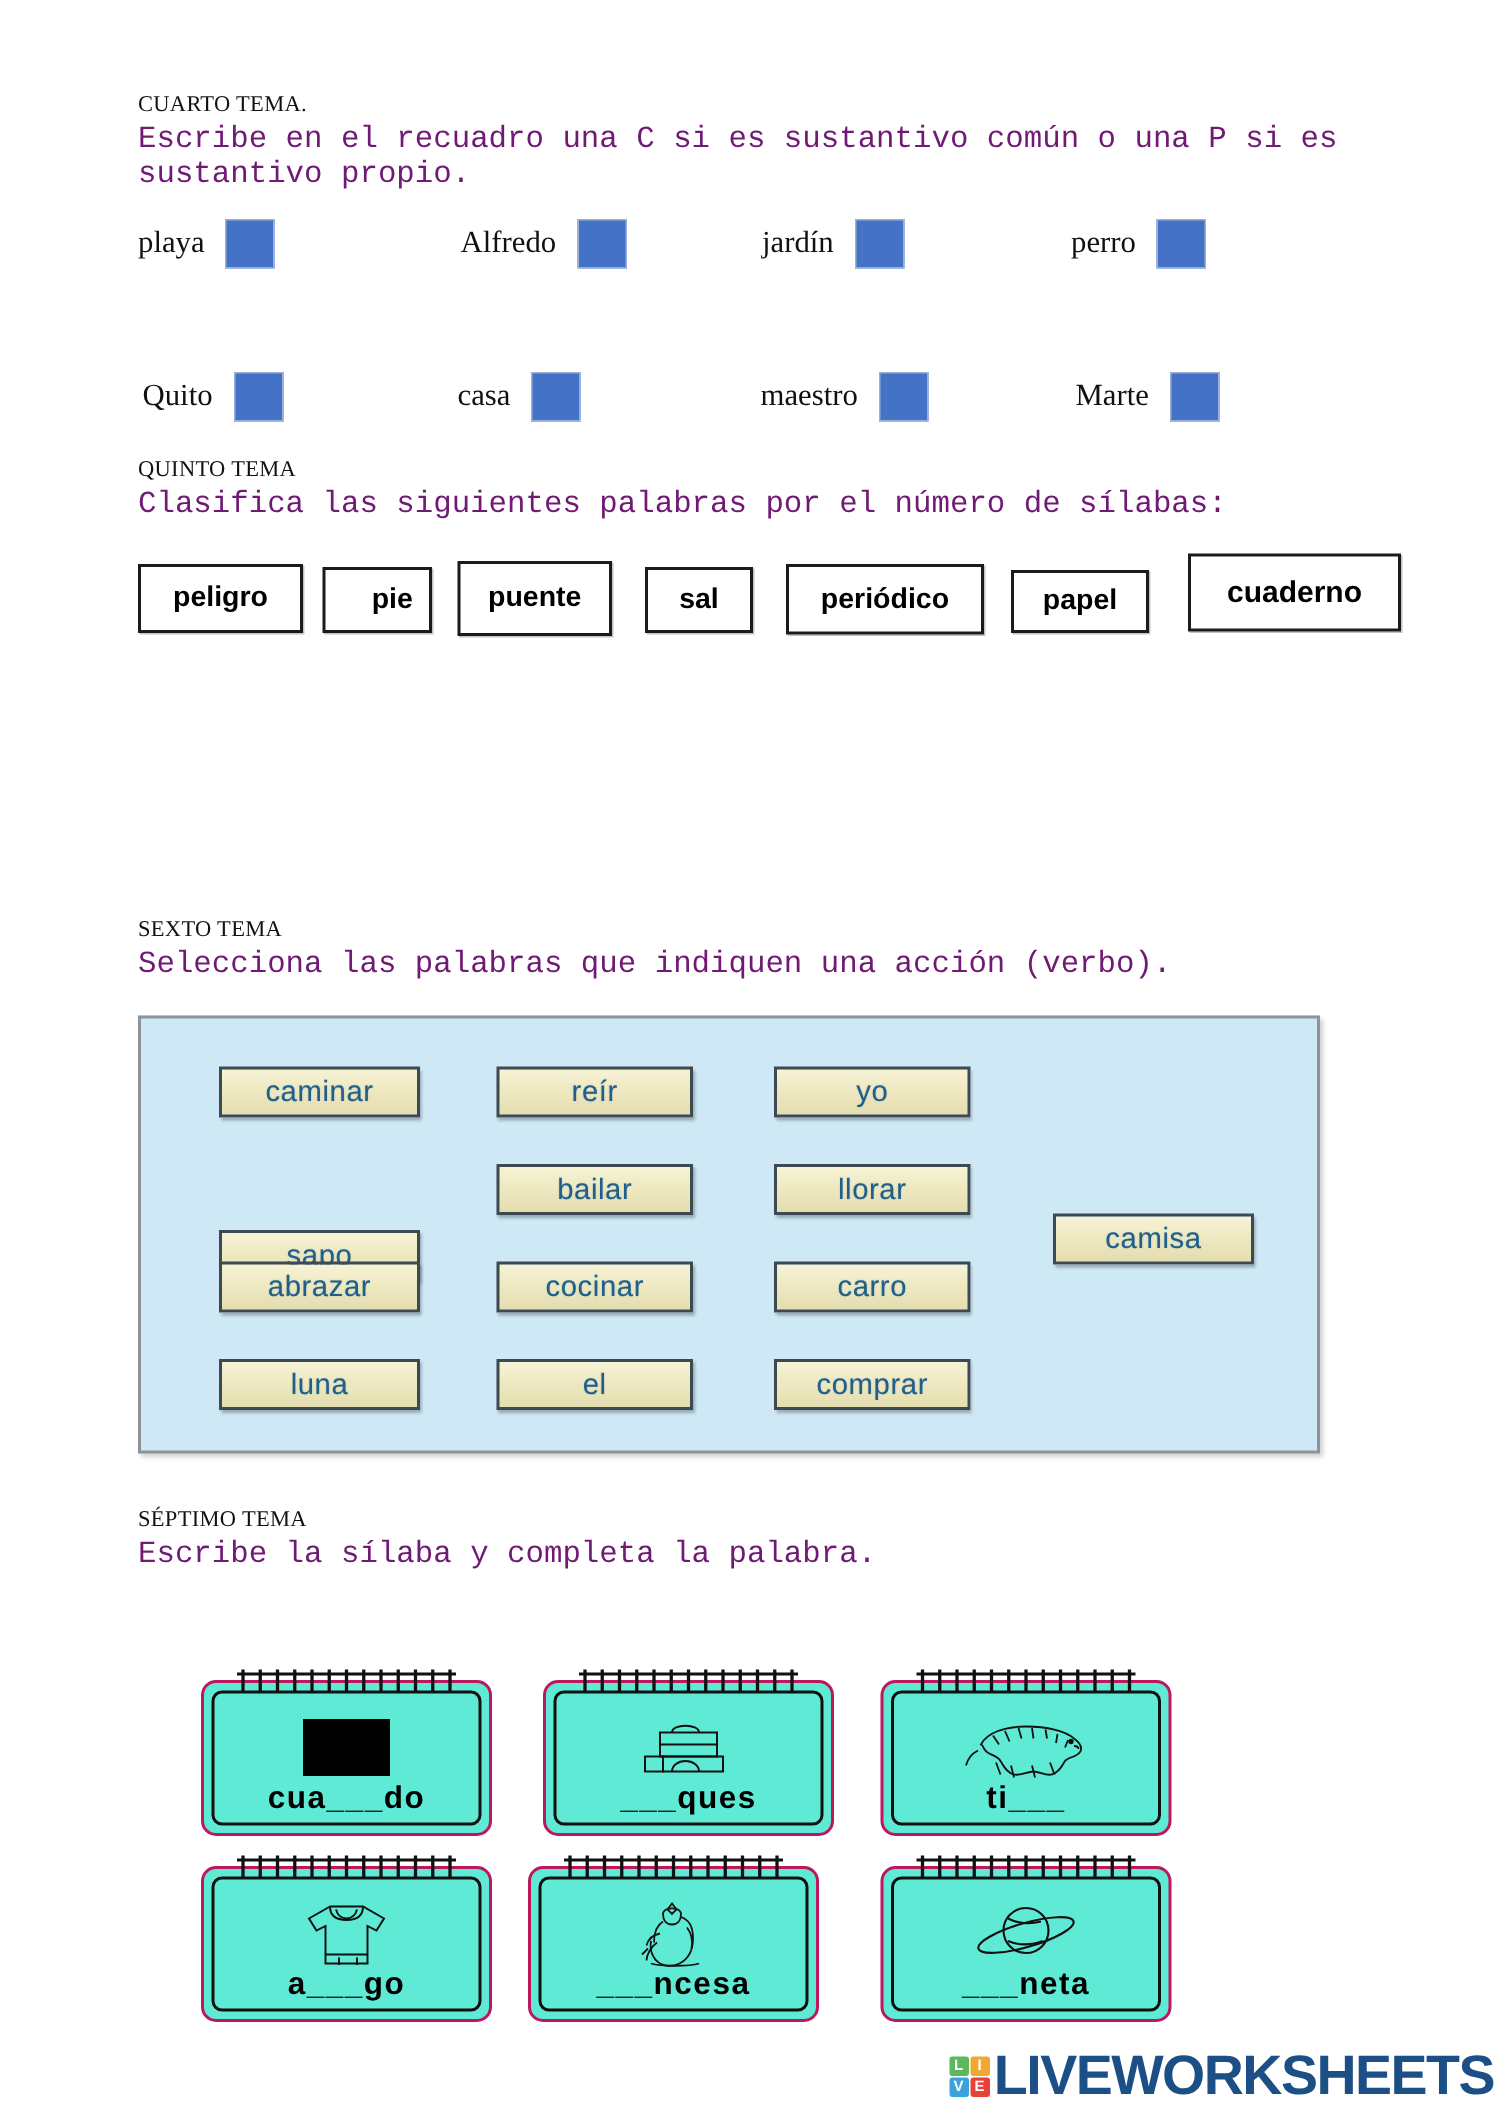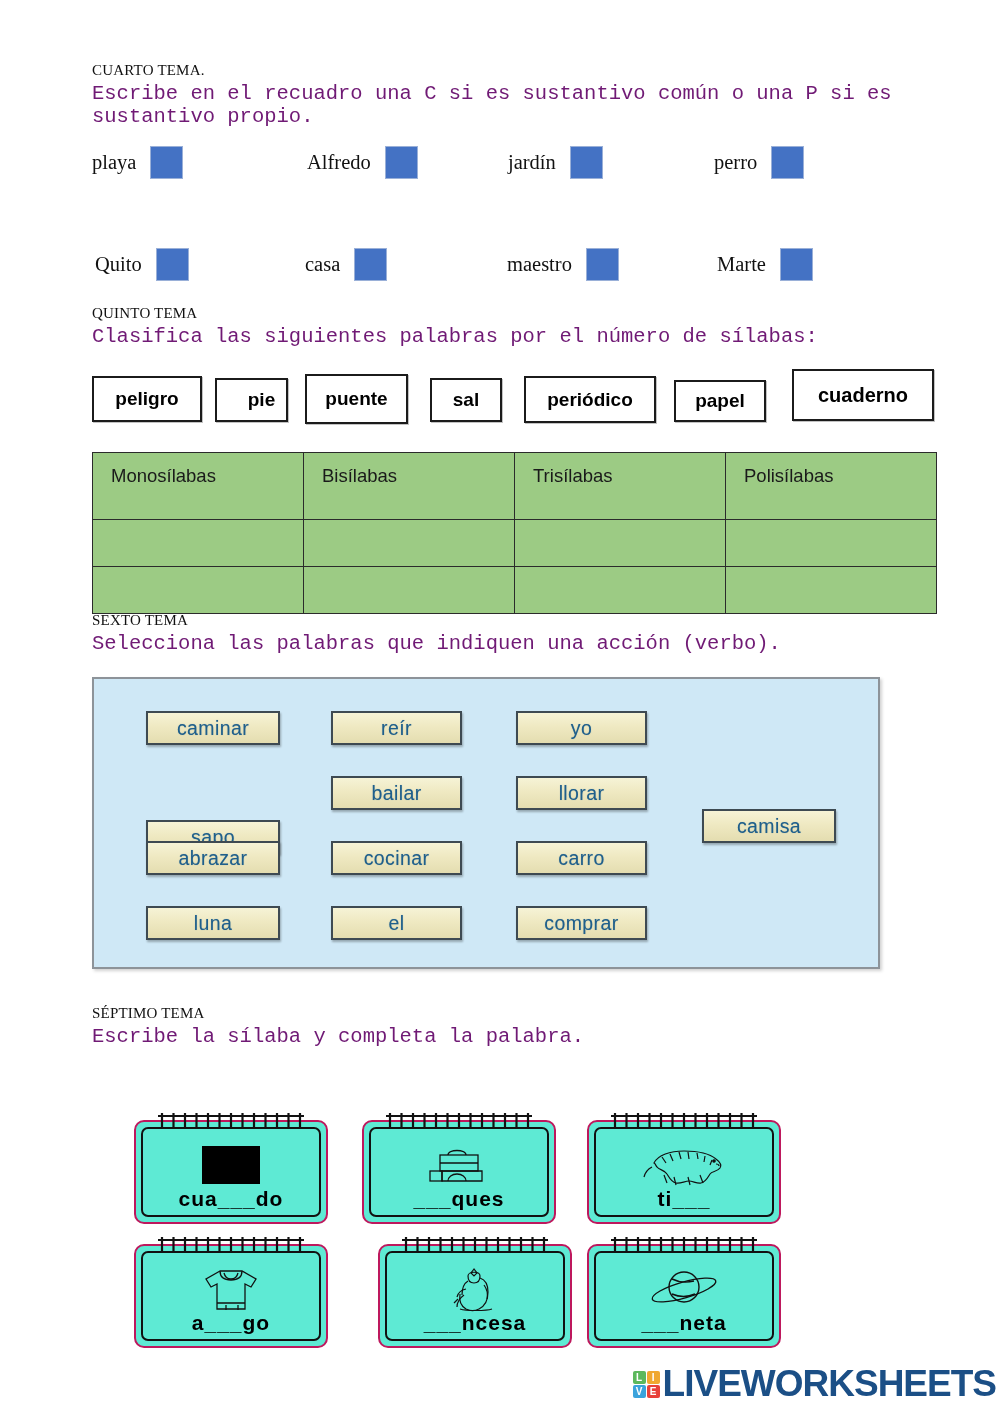--- a/index.html
+++ b/index.html
@@ -237,44 +237,20 @@
     <div class="wordchips" id="chips-holder">
         <div class="chip" style="left: 0px; top: 10px; width: 110px; height: 46px; font-size: 19px;">peligro</div>
         <div class="chip" style="left: 123px; top: 12px; width: 73px; height: 44px; font-size: 19px; padding-left: 20px;">pie</div>
         <div class="chip" style="left: 213px; top: 8px; width: 103px; height: 50px; font-size: 19px;">puente</div>
         <div class="chip" style="left: 338px; top: 12px; width: 72px; height: 44px; font-size: 19px;">sal</div>
         <div class="chip" style="left: 432px; top: 10px; width: 132px; height: 47px; font-size: 19px;">periódico</div>
         <div class="chip" style="left: 582px; top: 14px; width: 92px; height: 42px; font-size: 19px;">papel</div>
         <div class="chip" style="left: 700px; top: 3px; width: 142px; height: 52px; font-size: 20px;">cuaderno</div>
       </div>
 
-    <table class="syl-table">
-      <thead>
-        <tr id="syl-head">
-            <th>Monosílabas</th>
-            <th>Bisílabas</th>
-            <th>Trisílabas</th>
-            <th>Polisílabas</th>
-          </tr>
-      </thead>
-      <tbody id="syl-body">
-          <tr>
-            <td></td>
-            <td></td>
-            <td></td>
-            <td></td>
-          </tr>
-          <tr>
-            <td></td>
-            <td></td>
-            <td></td>
-            <td></td>
-          </tr>
-        </tbody>
-    </table>
   </div>
 
   <div id="sec6">
     <span class="tema-label">SEXTO TEMA</span>
     <span class="tema-instr">Selecciona las palabras que indiquen una acción (verbo).</span>
 
     <div class="verb-panel" id="verb-panel">
         <div class="vbtn" style="left: 52px; top: 32px; width: 134px;">caminar</div>
         <div class="vbtn" style="left: 237px; top: 32px; width: 131px;">reír</div>
         <div class="vbtn" style="left: 422px; top: 32px; width: 131px;">yo</div>
@@ -414,21 +390,21 @@
             <path d="M75 1 L75 16" stroke="#111" stroke-width="2.2" fill="none"></path>
             <path d="M86.5 1 L86.5 16" stroke="#111" stroke-width="2.2" fill="none"></path>
             <path d="M98 1 L98 16" stroke="#111" stroke-width="2.2" fill="none"></path>
             <path d="M109.5 1 L109.5 16" stroke="#111" stroke-width="2.2" fill="none"></path>
             <path d="M121 1 L121 16" stroke="#111" stroke-width="2.2" fill="none"></path>
             <path d="M132.5 1 L132.5 16" stroke="#111" stroke-width="2.2" fill="none"></path>
             <path d="M144 1 L144 16" stroke="#111" stroke-width="2.2" fill="none"></path>
             <path d="M2 4 H148" stroke="#111" stroke-width="2" fill="none"></path>
           </svg>
         </div>
-        <div class="card" style="left: 286px; top: 172px; padding-left: 24px;">
+        <div class="card" style="left: 260px; top: 172px; padding-left: 24px;">
           <div class="card-inner">
             <div class="card-inner2"></div>
             <div class="card-pic">
               <svg width="62" height="48" viewBox="0 0 62 48">
                 <g fill="none" stroke="#111" stroke-width="1.2">
                   <path d="M30 4l-3 4 3 3 3-3z"></path>
                   <path d="M24 11c0-5 12-5 12 0 0 4-2 7-6 7s-6-3-6-7z"></path>
                   <path d="M36 13c6 2 8 8 8 14 0 8-3 14-9 17-4 2-9 2-13 0-5-3-7-9-6-15"></path>
                   <path d="M24 16c-5 3-6 9-6 14"></path>
                   <path d="M20 30c-4 3-7 8-7 12M16 44c6 2 26 2 32 0"></path>

